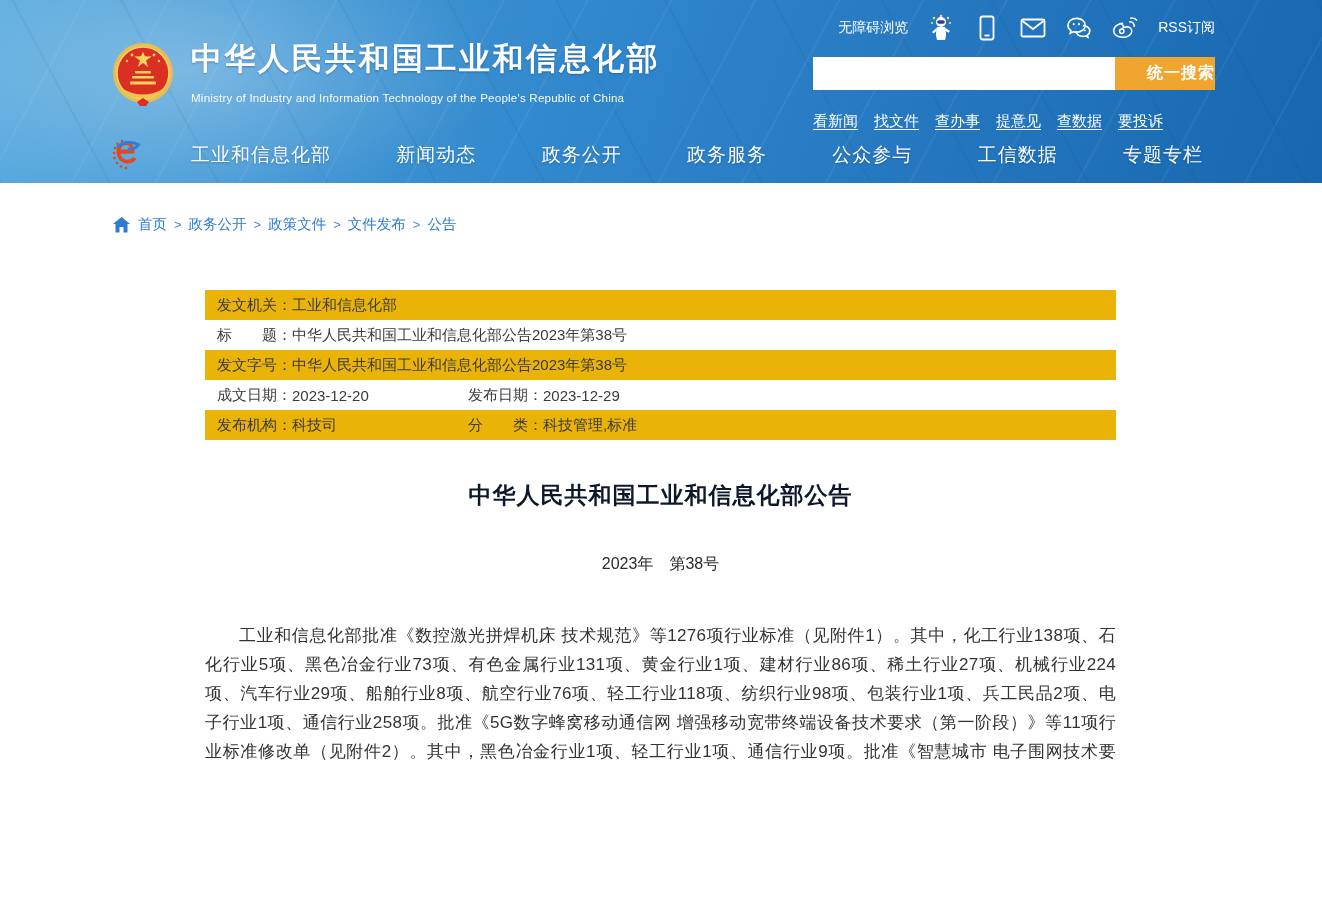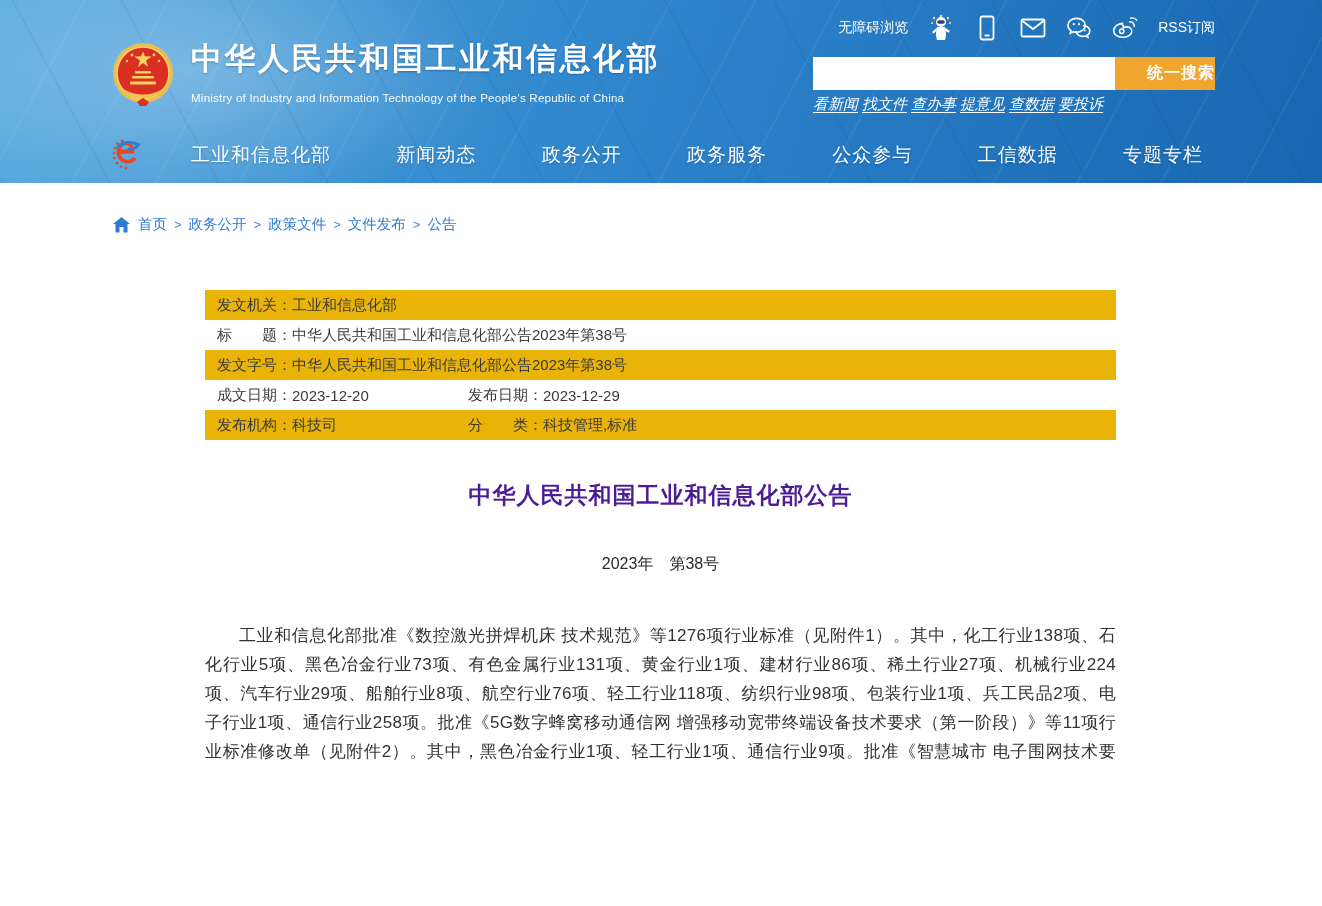--- a/index.html
+++ b/index.html
@@ -46,21 +46,21 @@
 
   
   .searchbox { position:absolute; left:813px; top:57px; width:402px; height:33px; display:flex; }
   .search-input { flex:1; border:none; outline:none; background:#fff; height:33px; padding:0 10px; font-size:14px; }
   .search-btn {
     width:100px; height:33px; border:none; background:#efa52e; color:#fff;
     font-size:16px; font-weight:600; letter-spacing:1px; cursor:pointer;
     font-family:inherit;
     text-align:right;
   }
-  .quicklinks { position:absolute; left:813px; top:95px; display:flex; gap:4px;font-style:italic; }
+  .quicklinks { position:absolute; left:813px; top:112px; display:flex; gap:16px; }
   .quicklinks a { color:#fff; font-size:15px; text-decoration:underline; text-underline-offset:3px; }
 
   
   .navrow { position:absolute; left:111px; top:130px; width:1100px; height:50px;
             display:flex; align-items:center; }
   .logo-e { width:30px; height:34px; margin-right:50px; }
   .nav-items { flex:1; display:flex; justify-content:space-between; align-items:center; padding-right:8px; }
   .nav-items a { color:#fff; font-size:19px; letter-spacing:1px; text-decoration:none;
                  text-shadow:0 1px 2px rgba(0,40,90,.3); }
 
@@ -75,21 +75,21 @@
   .content { position:absolute; left:205px; top:290px; width:911px; }
 
   .meta-table { width:911px; }
   .meta-row { display:flex; height:30px; align-items:center; padding-left:12px; font-size:15px; color:#3b3b3b; }
   .meta-row.striped { background:#eab308; }
   .meta-cell { display:flex; align-items:center; }
   .meta-cell.c1 { width:251px; }
   .meta-label { color:#3b3b3b; white-space:pre; }
   .meta-value { color:#3b3b3b; }
 
-  .doc-title { margin-top:40px; text-align:center; font-size:23px; font-weight:bold; color:#4c1d95;
+  .doc-title { margin-top:40px; text-align:center; font-size:23px; font-weight:bold; color:#0f172a;
                letter-spacing:1px; font-family:"Liberation Sans","DejaVu Sans",sans-serif; }
   .doc-issue { margin-top:43px; text-align:center; font-size:16px; color:#2b2b2b; }
 
   .doc-body { margin-top:46px; }
   .doc-body p {
     font-size:17px; line-height:29px; color:#333; text-align:justify;
     text-indent:2em; letter-spacing:.3px; margin:0 0 20px 0;
   }
 </style>
 </head>

